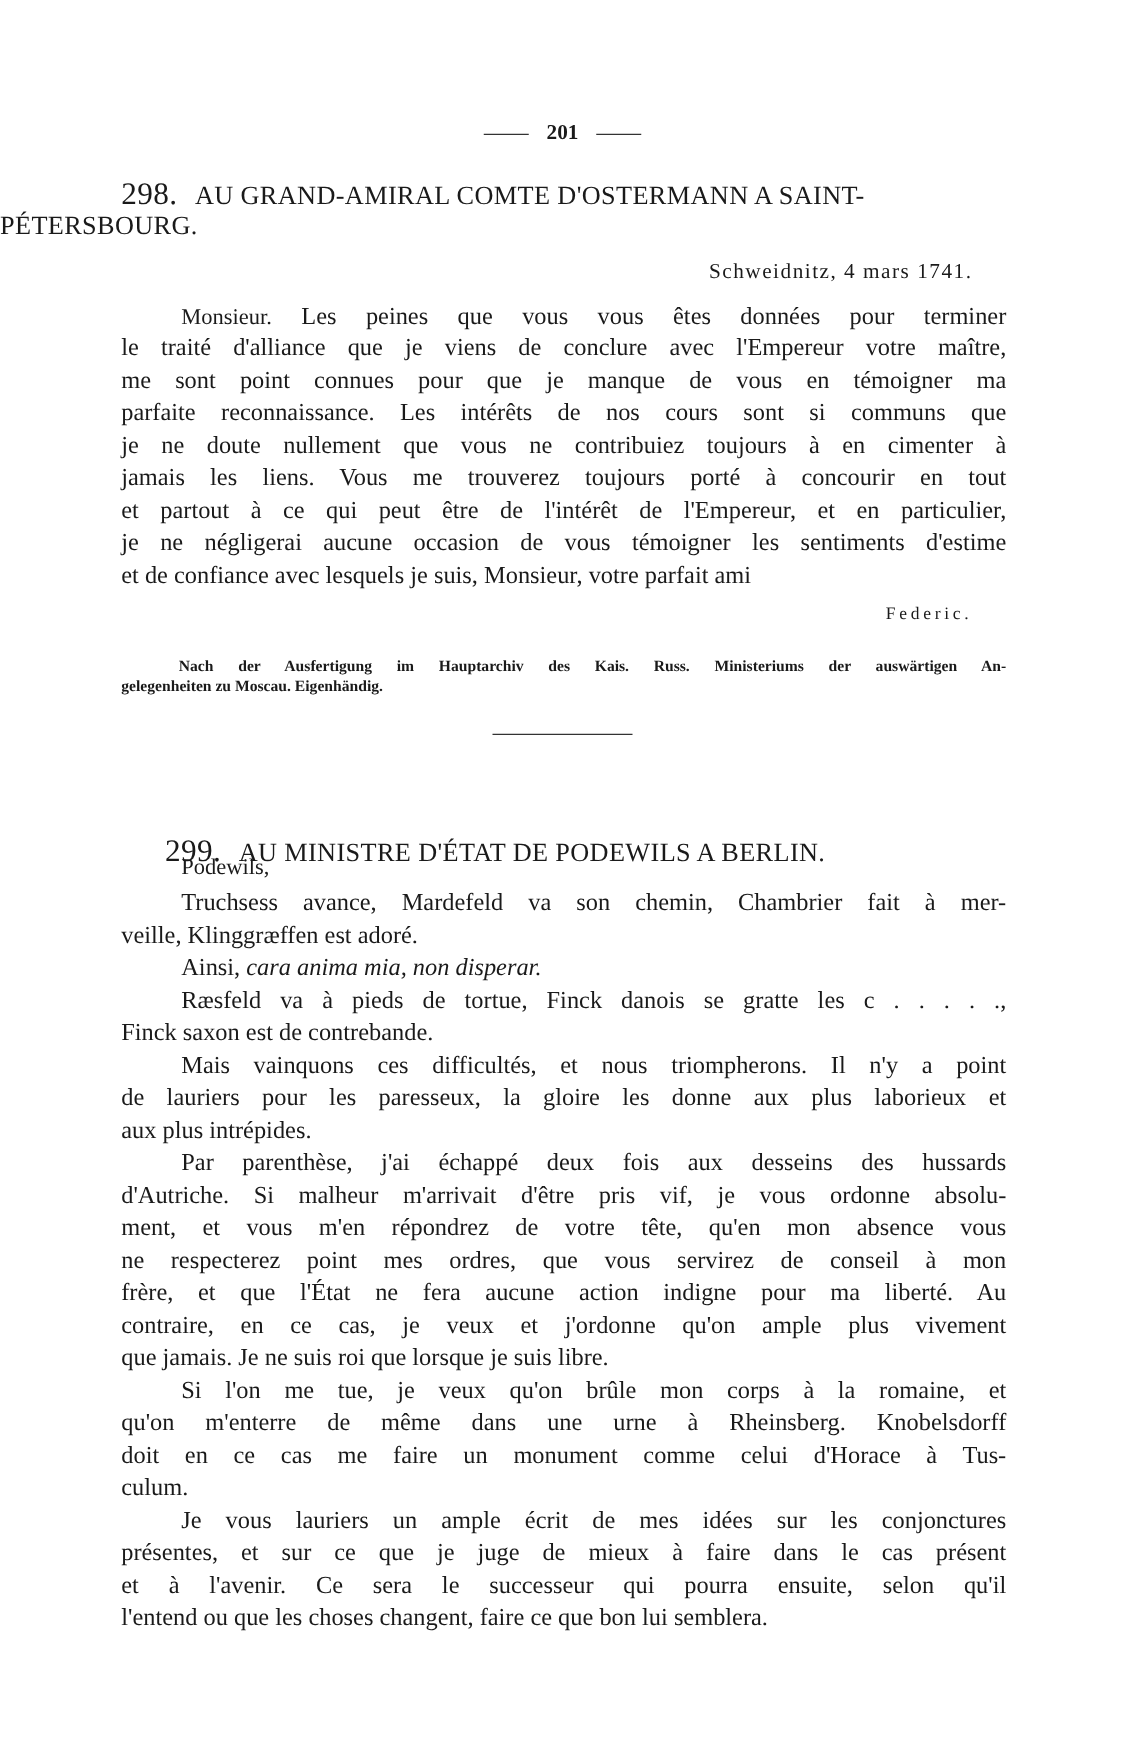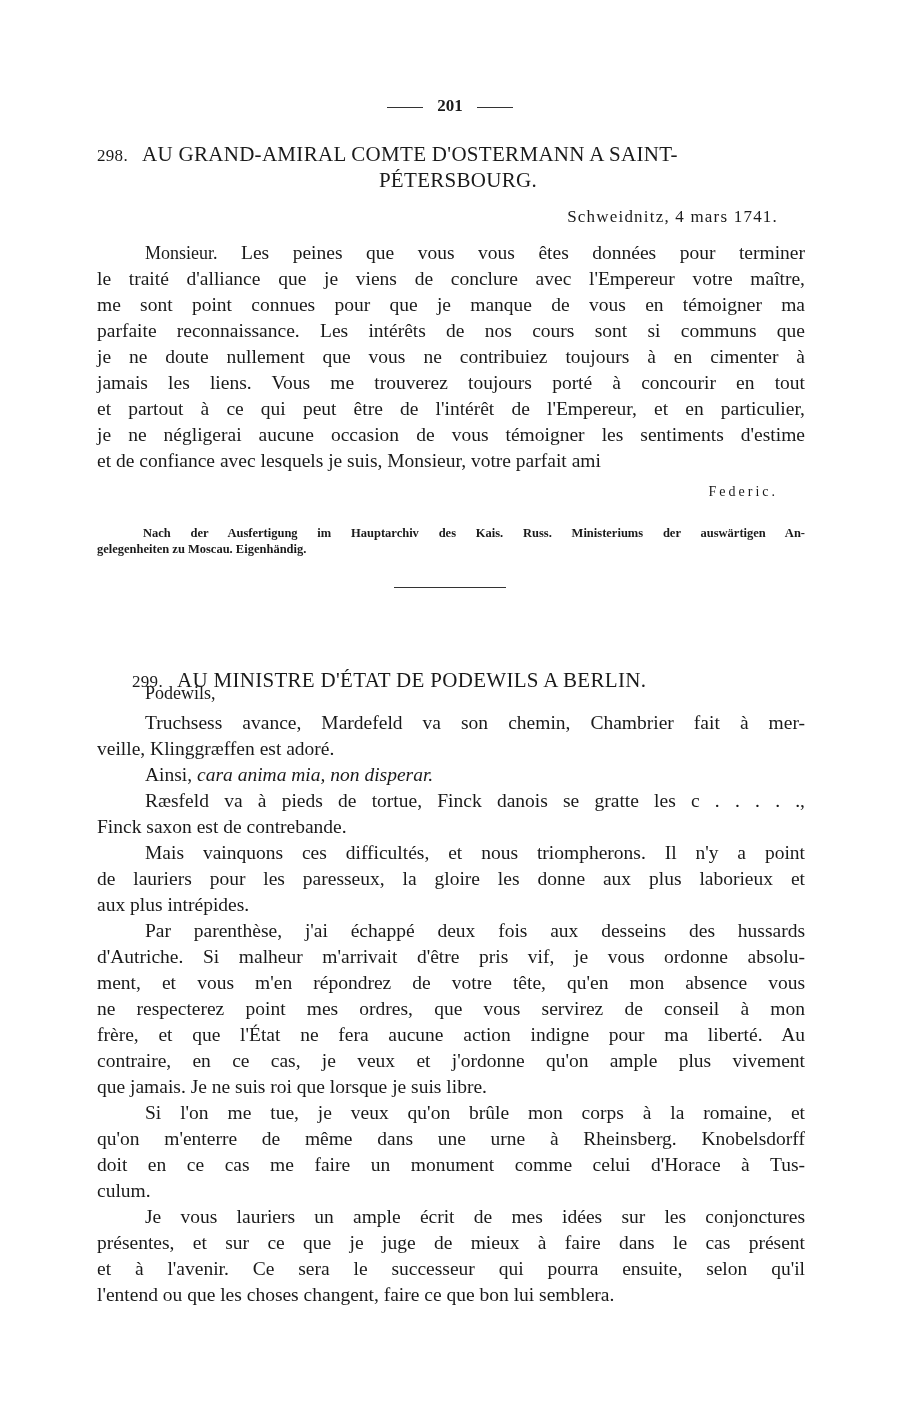--- a/index.html
+++ b/index.html
@@ -1,40 +1,40 @@
 <!DOCTYPE html>
 <html><head>
 <meta charset="utf-8">
 <style>
   html, body { margin:0; padding:0; background:#ffffff; }
   body { width:900px; height:1404px; position:relative; overflow:hidden; color:#1a1a1a;
          font-family:"Liberation Serif","DejaVu Serif",serif; }
   .pn { position:absolute; top:96px; left:0; width:900px; text-align:center; font-size:17px; font-weight:bold; }
   .pn .dash { display:inline-block; width:36px; height:1px; background:#333; vertical-align:middle; margin:0 14px; }
   .h { position:absolute; font-size:21px; letter-spacing:0.3px; white-space:nowrap; }
-  .h .num { font-size:17px; margin-right:14px; }
+  .h .num { font-size:25px; margin-right:14px; }
   .line { position:absolute; left:97px; width:708px; font-size:19.5px; white-space:nowrap; text-align:justify; text-align-last:justify; line-height:26px; }
   .line.last { text-align-last:left; }
   .line.ind { left:145px; width:660px; }
   .date { position:absolute; top:207px; right:122px; font-size:17px; letter-spacing:1.2px; }
   .sig { position:absolute; top:484px; right:122px; font-size:14px; letter-spacing:3px; }
   .note { position:absolute; left:97px; width:708px; font-size:12.5px; font-weight:bold; white-space:nowrap; line-height:16px; text-align:justify; text-align-last:justify; }
   .note.last { text-align-last:left; }
   .note.ind { left:143px; width:662px; }
   .rule { position:absolute; top:587px; left:394px; width:112px; height:1px; background:#333; }
   .big { font-size:18px; }
   i { font-style:italic; }
 </style>
 </head>
 <body>
 
 <div class="pn"><span class="dash"></span><span>201</span><span class="dash"></span></div>
 
 <div class="h" style="top:142px;left:97px;"><span class="num">298.</span><span>AU GRAND-AMIRAL COMTE D'OSTERMANN A SAINT-</span></div>
-<div class="h" style="top:168px;left:0;width:860px;text-align:center;margin-left:28px;">PÉTERSBOURG.</div>
+<div class="h" style="top:168px;left:0;width:860px;">PÉTERSBOURG.</div>
 
 <div class="date">Schweidnitz, 4 mars 1741.</div>
 
 <div class="line ind" style="top:240px;"><span class="big">Monsieur.</span> <span>Les peines que vous vous êtes données pour terminer</span></div>
 <div class="line" style="top:266px;">le traité d'alliance que je viens de conclure avec l'Empereur votre maître,</div>
 <div class="line" style="top:292px;">me sont point connues pour que je manque de vous en témoigner ma</div>
 <div class="line" style="top:318px;">parfaite reconnaissance. Les intérêts de nos cours sont si communs que</div>
 <div class="line" style="top:344px;">je ne doute nullement que vous ne contribuiez toujours à en cimenter à</div>
 <div class="line" style="top:370px;">jamais les liens. Vous me trouverez toujours porté à concourir en tout</div>
 <div class="line" style="top:396px;">et partout à ce qui peut être de l'intérêt de l'Empereur, et en particulier,</div>

